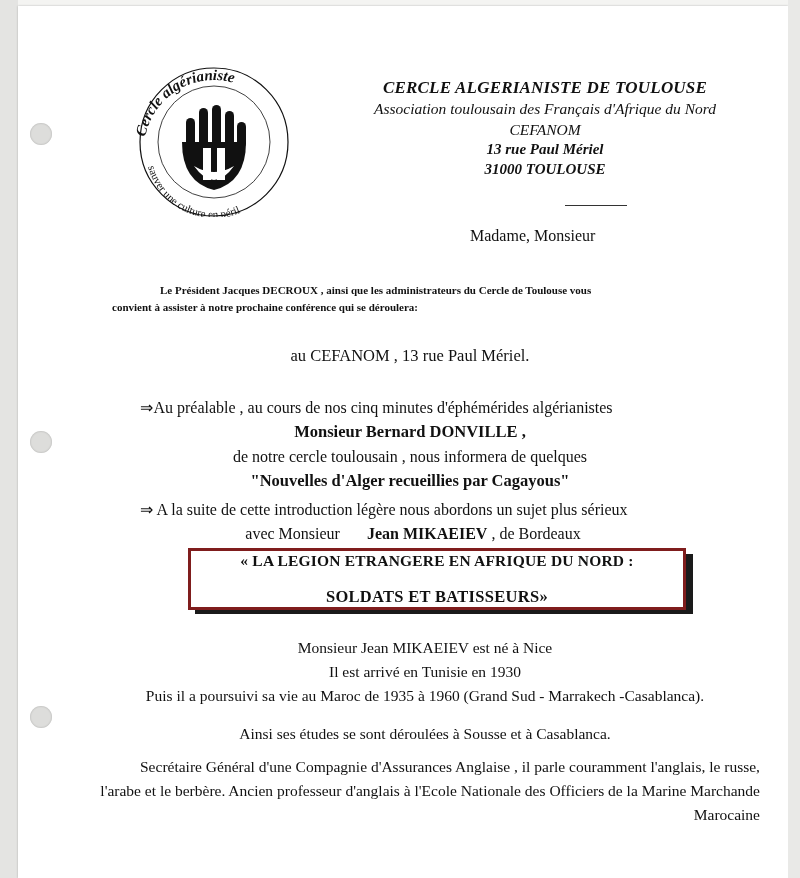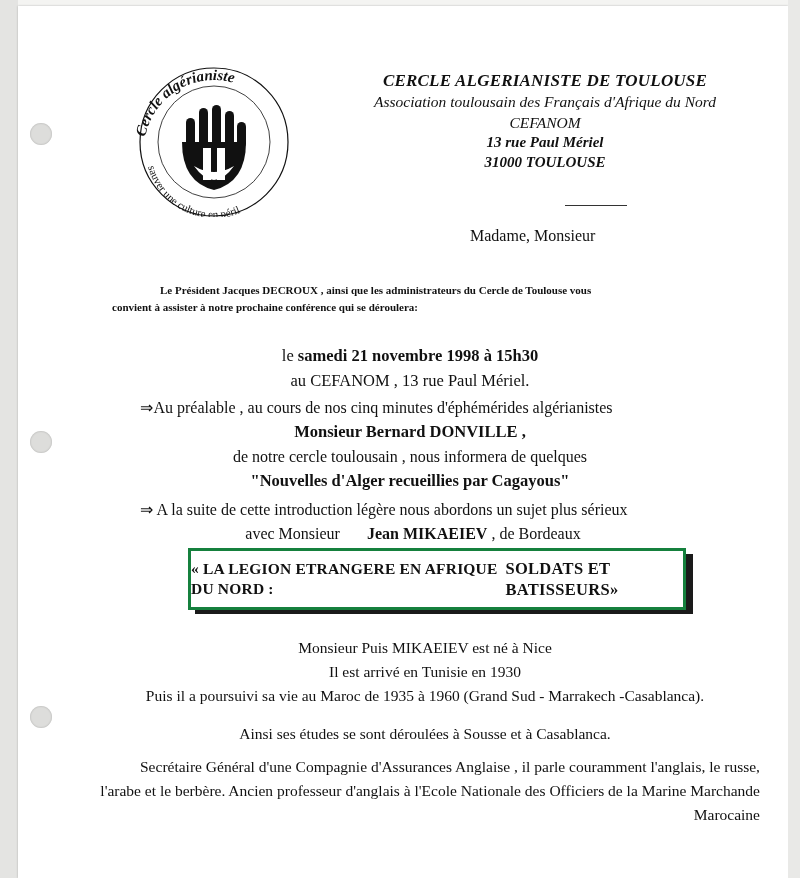--- a/index.html
+++ b/index.html
@@ -68,21 +68,21 @@
     left: 124px;
     top: 62px;
     width: 180px;
     height: 155px;
   }
   .logo svg { display: block; }
 
   .letterhead {
     position: absolute;
     left: 330px;
-    top: 70px;
+    top: 77px;
     width: 430px;
     text-align: center;
     line-height: 1.32;
   }
   .lh-line1 {
     font-weight: bold;
     font-style: italic;
     font-size: 17px;
     letter-spacing: 0.2px;
   }
@@ -176,24 +176,24 @@
     width: 498px;
     height: 60px;
     background: #1a1a1a;
   }
   .frame {
     position: absolute;
     left: 188px;
     top: 548px;
     width: 492px;
     height: 56px;
-    border: 3px solid #15803d;
+    border: 3px solid #7f1d1d;
     background: #ffffff;
     display: flex;
-    flex-direction: row;
+    flex-direction: column;
     align-items: center;
     justify-content: space-between;
     line-height: 1.28;
   }
   .frame .t1 {
     font-weight: bold;
     font-size: 15.5px;
     letter-spacing: 0.2px;
   }
   .frame .t2 {
@@ -291,23 +291,20 @@
   <div class="lh-rule"></div>
 
   <div class="salutation">Madame, Monsieur</div>
 
   <div class="para-invite">
     <span class="l1">Le Président Jacques DECROUX , ainsi que les administrateurs du Cercle de Toulouse vous</span>
     <span class="l2">convient à assister à notre prochaine conférence qui se déroulera:</span>
   </div>
 
   <div class="when">
-    <div>
-      <span>le </span><b>samedi 21 novembre 1998 à 15h30</b>
-    </div>
     <div>au CEFANOM , 13 rue Paul Mériel.</div>
   </div>
 
   <div class="block-ephem">
     <span class="lead"><span class="arrow">⇒</span><span>Au préalable , au cours de nos cinq minutes d'éphémérides algérianistes</span></span>
     <div class="name">Monsieur Bernard DONVILLE ,</div>
     <div>de notre cercle toulousain , nous informera de  quelques</div>
     <div class="quote">"Nouvelles d'Alger  recueillies par Cagayous"</div>
   </div>
 
@@ -316,21 +313,21 @@
     <span class="l2"><span>avec Monsieur  </span><b>Jean MIKAEIEV</b><span> , de Bordeaux</span></span>
   </div>
 
   <div class="frame-shadow"></div>
   <div class="frame">
     <div class="t1">« LA LEGION ETRANGERE EN AFRIQUE DU NORD :</div>
     <div class="t2">SOLDATS ET BATISSEURS»</div>
   </div>
 
   <div class="bio">
-    <span class="row">Monsieur Puis MIKAEIEV est né à Nice</span>
+    <span class="row">Monsieur Jean MIKAEIEV est né à Nice</span>
     <span class="row">Il est arrivé en Tunisie en 1930</span>
     <span class="row">Puis il a poursuivi sa vie au Maroc de 1935 à 1960 (Grand Sud  - Marrakech -Casablanca).</span>
     <span class="spacer"></span>
     <span class="row">Ainsi ses études se sont déroulées à Sousse et à Casablanca.</span>
   </div>
 
   <div class="bio2">
     <span class="row">Secrétaire Général d'une Compagnie d'Assurances Anglaise , il parle couramment l'anglais, le russe,</span>
     <span class="row">l'arabe et le berbère.</span>
     <span class="row">Ancien professeur d'anglais à l'Ecole Nationale des Officiers de la Marine Marchande Marocaine</span>

